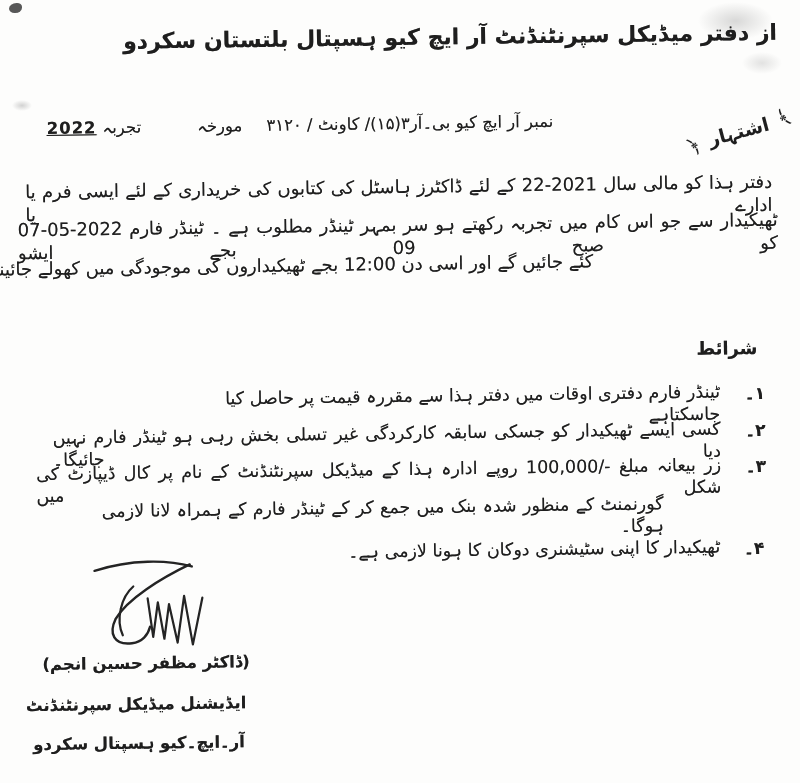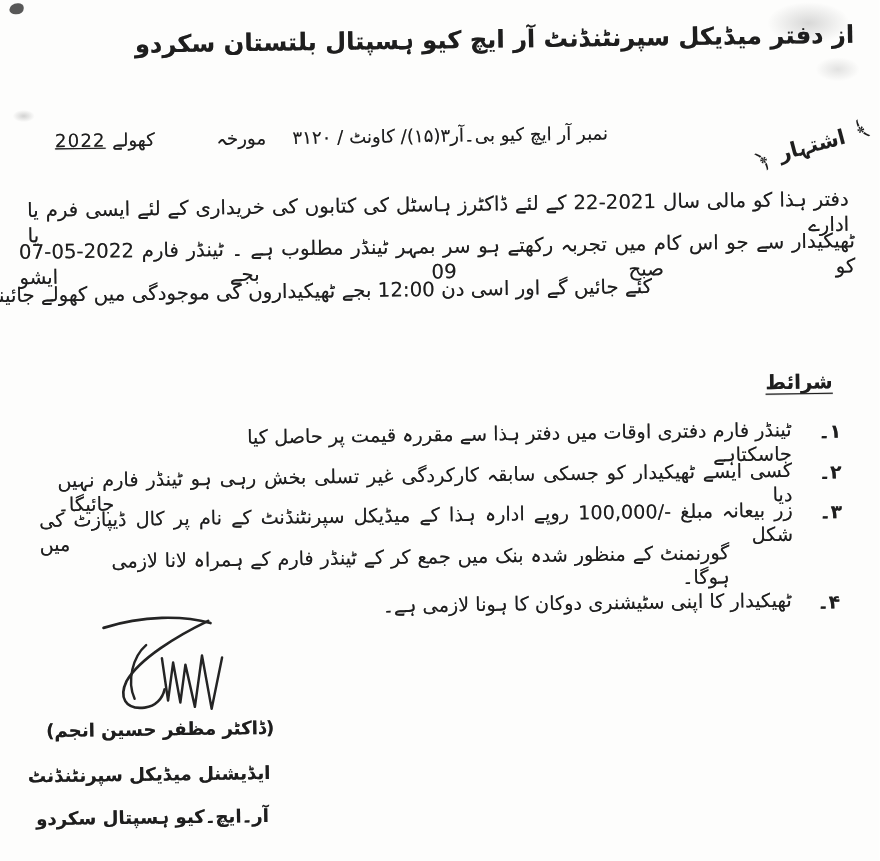--- a/index.html
+++ b/index.html
@@ -30,21 +30,21 @@
     letter-spacing:0.5px;
   }
   .ref-row{
     position:absolute;top:78px;right:243px;left:22px;
     display:flex;direction:rtl;align-items:baseline;
     font-size:16.5px;
   }
   .ref-number{white-space:nowrap;text-shadow:0 0 0.5px rgba(20,20,20,0.5);}
   .dated{margin-right:24px;white-space:nowrap;margin-top:36px;}
   .date-group{margin-right:56px;white-space:nowrap;display:flex;direction:rtl;gap:6px;align-items:baseline;}
-  .date-year{font-weight:normal;text-decoration:underline;letter-spacing:1px;}
+  .date-year{font-weight:bold;text-decoration:underline;letter-spacing:1px;}
   .title-block{
     position:absolute;top:124px;left:688px;
     font-size:19px;font-weight:bold;
     transform:rotate(-14deg);
     white-space:nowrap;direction:rtl;
   }
   .ornament{display:inline-block;font-size:21px;font-weight:normal;}
   .orn-right{transform:rotate(-24deg) translateY(-2px);}
   .orn-left{transform:rotate(-24deg) translateY(3px);}
   .title-text{padding:0 4px;letter-spacing:1px;}
@@ -53,21 +53,21 @@
     white-space:normal;
     text-align:justify;
     text-align-last:justify;
   }
   .p-line1{top:176px;right:25px;left:28px;}
   .p-line2{top:214px;right:20px;left:20px;}
   .p-line3{top:253px;right:205px;text-align:right;}
   .conditions-heading{
     top:342px;right:42px;
     font-size:18px;font-weight:bold;
-    text-decoration:underline;text-underline-offset:4px;
+    text-underline-offset:4px;
   }
   .cond-num{font-size:17px;font-weight:bold;}
   .cond-text{font-size:17.5px;}
   .n1{top:388px;right:35px;}
   .t1{top:386px;right:80px;left:225px;}
   .n2{top:425px;right:35px;}
   .t2{top:423px;right:80px;left:52px;}
   .n3{top:461px;right:35px;}
   .t3a{top:459px;right:80px;left:35px;}
   .t3b{top:497px;right:138px;left:100px;}
@@ -105,21 +105,21 @@
   <div class="smudge-left"></div>
 
   <div class="tilt">
 
     <div class="txt office-line">از دفتر میڈیکل سپرنٹنڈنٹ آر ایچ کیو ہسپتال بلتستان سکردو</div>
 
     <div class="ref-row">
       <span class="ref-number txt" style="position:static">نمبر آر ایچ کیو بی۔آر۳(۱۵)/ کاونٹ / ۳۱۲۰</span>
       <span class="dated txt" style="position:static">مورخہ</span>
       <span class="date-group">
-        <span class="txt" style="position:static">کھولے</span>
+        <span class="txt" style="position:static">تجربہ</span>
         <span class="date-year txt" style="position:static">2022</span>
       </span>
     </div>
 
     <div class="title-block">
       <span class="ornament orn-right">﴾</span>
       <span class="title-text">اشتہار</span>
       <span class="ornament orn-left">﴿</span>
     </div>
 

